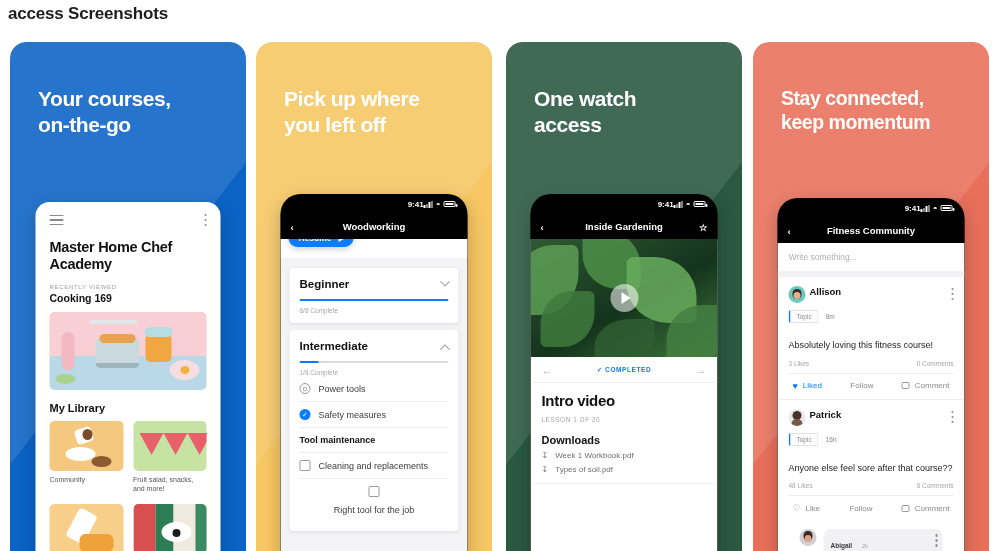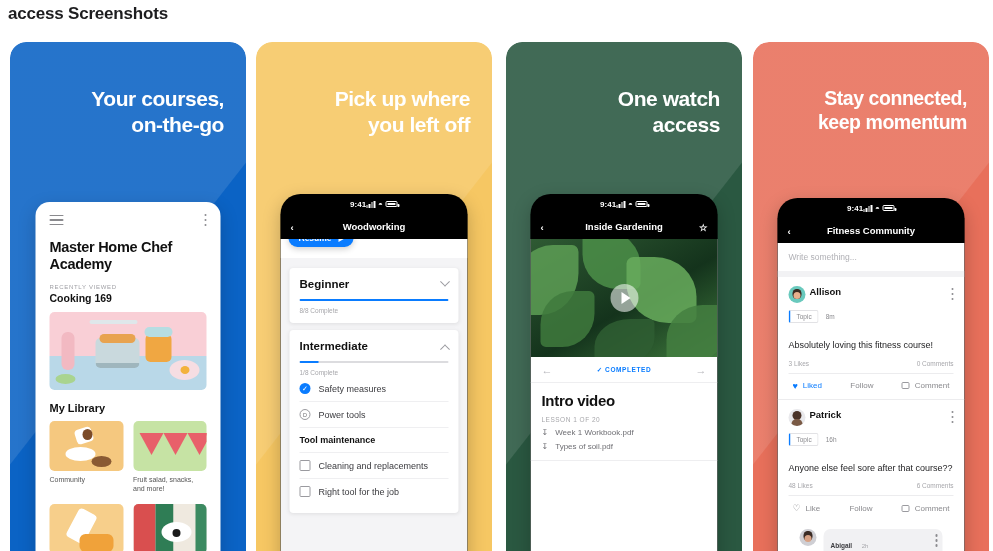--- a/index.html
+++ b/index.html
@@ -32,45 +32,45 @@
     background: linear-gradient(128deg, rgba(255,255,255,.11) 0%, rgba(255,255,255,.11) 52%, rgba(255,255,255,0) 52.2%);
     pointer-events:none;
   }
   #shot1 { left: 10px; }
   #shot2 { left: 256px; }
   #shot3 { left: 506px; }
   #shot4 { left: 753px; }
 
   .headline {
     position: absolute; left: 0; right: 0; top: 44px;
-    text-align: right; color: #fff;
+    text-align: left; color: #fff;
     font-size: 21px; font-weight: bold; line-height: 1.25;
     letter-spacing: -0.45px;
-    padding: 0 22px;
+    padding: 0 28px;
     white-space: pre-line;
     z-index: 3;
   }
   .headline.sm { font-size: 19.5px; }
 
   
   .phone {
     position: absolute; left: 50%; transform: translateX(-50%);
     width: 187px; height: 399px;
     background: #000;
     border-radius: 20px 20px 0 0;
     overflow: hidden;
     z-index: 2;
     box-shadow: 0 6px 18px rgba(0,0,0,.22);
   }
   .phone.tall  { top: 152px; }
   .phone.tall2 { top: 156px; }
 
   
   .statusbar {
-    height: 20px; display:flex; align-items:center; justify-content:center;
+    height: 20px; display:flex; align-items:center; justify-content:flex-end;
     padding: 0 12px; color:#fff; font-size: 8px; font-weight: bold;
   }
   .statusbar .icons { display:flex; align-items:center; gap:3px; }
   .bars { display:flex; align-items:flex-end; gap:1px; height:7px; }
   .bars i { display:block; width:1.5px; background:#fff; }
   .bars i:nth-child(1){height:2.5px}.bars i:nth-child(2){height:4px}
   .bars i:nth-child(3){height:5.5px}.bars i:nth-child(4){height:7px}
   .batt { width:12px; height:6px; border:1px solid #fff; border-radius:1.5px; position:relative; }
   .batt::after{content:"";position:absolute;left:1px;top:1px;bottom:1px;right:1px;background:#fff;border-radius:.5px;}
   .batt::before{content:"";position:absolute;right:-2.5px;top:1.5px;width:1.5px;height:3px;background:#fff;border-radius:0 1px 1px 0;}
@@ -114,21 +114,21 @@
   .sect { background:#fff; margin: 0 9px 7px 9px; border-radius:4px; padding:10px 10px 9px 10px; box-shadow:0 1px 4px rgba(0,0,0,.09);}
   .sect-head { display:flex; align-items:center; justify-content:space-between; }
   .sect-title { font-size:11.5px; font-weight:bold; color:#111; }
   .chev { width:7px; height:7px; border-right:1.4px solid #9a9a9f; border-bottom:1.4px solid #9a9a9f; }
   .chev.down { transform: rotate(45deg) translate(-2px,-2px); }
   .chev.up   { transform: rotate(-135deg) translate(-2px,-2px); }
   .prog { height:2px; background:#dcdcdf; margin-top:9px; border-radius:2px; position:relative; overflow:hidden;}
   .prog span { position:absolute; left:0; top:0; bottom:0; background:#0a7cff; }
   .prog-lbl { font-size:6.5px; color:#a7a7ab; margin-top:6px; }
   .lesson { display:flex; align-items:center; gap:8px; padding:7px 0; font-size:9px; color:#3b3b3f; border-bottom:1px solid #efeff1;}
-  .lesson:last-child { border-bottom:none; }
+  .lesson:last-child { border-bottom:none;flex-direction:column; }
   .lesson.group { font-weight:bold; color:#111; padding-left:0; }
   .ic { width:11px; height:11px; flex:0 0 11px; display:flex; align-items:center; justify-content:center; }
   .ic.done { background:#0a7cff; border-radius:50%; color:#fff; font-size:7px; }
   .ic.ring { border:1.1px solid #9a9a9f; border-radius:50%; font-size:5.5px; color:#6e6e73; }
   .ic.doc  { border:1.1px solid #9a9a9f; border-radius:1.5px; }
 
   
   .video { position:relative; height:118px; overflow:hidden;
            background: linear-gradient(150deg,#2f5a33,#14331c 55%,#3f7a3d); }
   .leaf { position:absolute; background:#4e8f4a; border-radius:60% 10% 60% 10%; opacity:.85; }
@@ -304,26 +304,26 @@
             <div class="sect-head">
               <span class="sect-title">Intermediate</span>
               <span class="chev up"></span>
             </div>
             <div class="prog">
                 <span style="width:13%"></span>
               </div>
             <div class="prog-lbl">1/8 Complete</div>
 
             <div class="lesson">
+              <span class="ic ring">D</span>
+              <span>Power tools</span>
+            </div>
+            <div class="lesson">
               <span class="ic done">✓</span>
               <span>Safety measures</span>
-            </div>
-            <div class="lesson">
-              <span class="ic ring">D</span>
-              <span>Power tools</span>
             </div>
             <div class="lesson group">
               <span>Tool maintenance</span>
             </div>
             <div class="lesson">
               <span class="ic doc"></span>
               <span>Cleaning and replacements</span>
             </div>
             <div class="lesson">
               <span class="ic doc"></span>
@@ -377,20 +377,21 @@
           <span class="arrw">←</span>
           <span class="completed">
             <span>✓</span>
             <span>COMPLETED</span>
           </span>
           <span class="arrw">→</span>
         </div>
 
         <div class="p3-title">Intro video</div>
         <div class="p3-lesson">LESSON 1 of 20</div>
+        <div class="p3-dl">Downloads</div>
         <div class="dlitem">
           <span>↧</span>
           <span>Week 1 Workbook.pdf</span>
         </div>
         <div class="dlitem">
           <span>↧</span>
           <span>Types of soil.pdf</span>
         </div>
         <div class="p3-comments">
           

